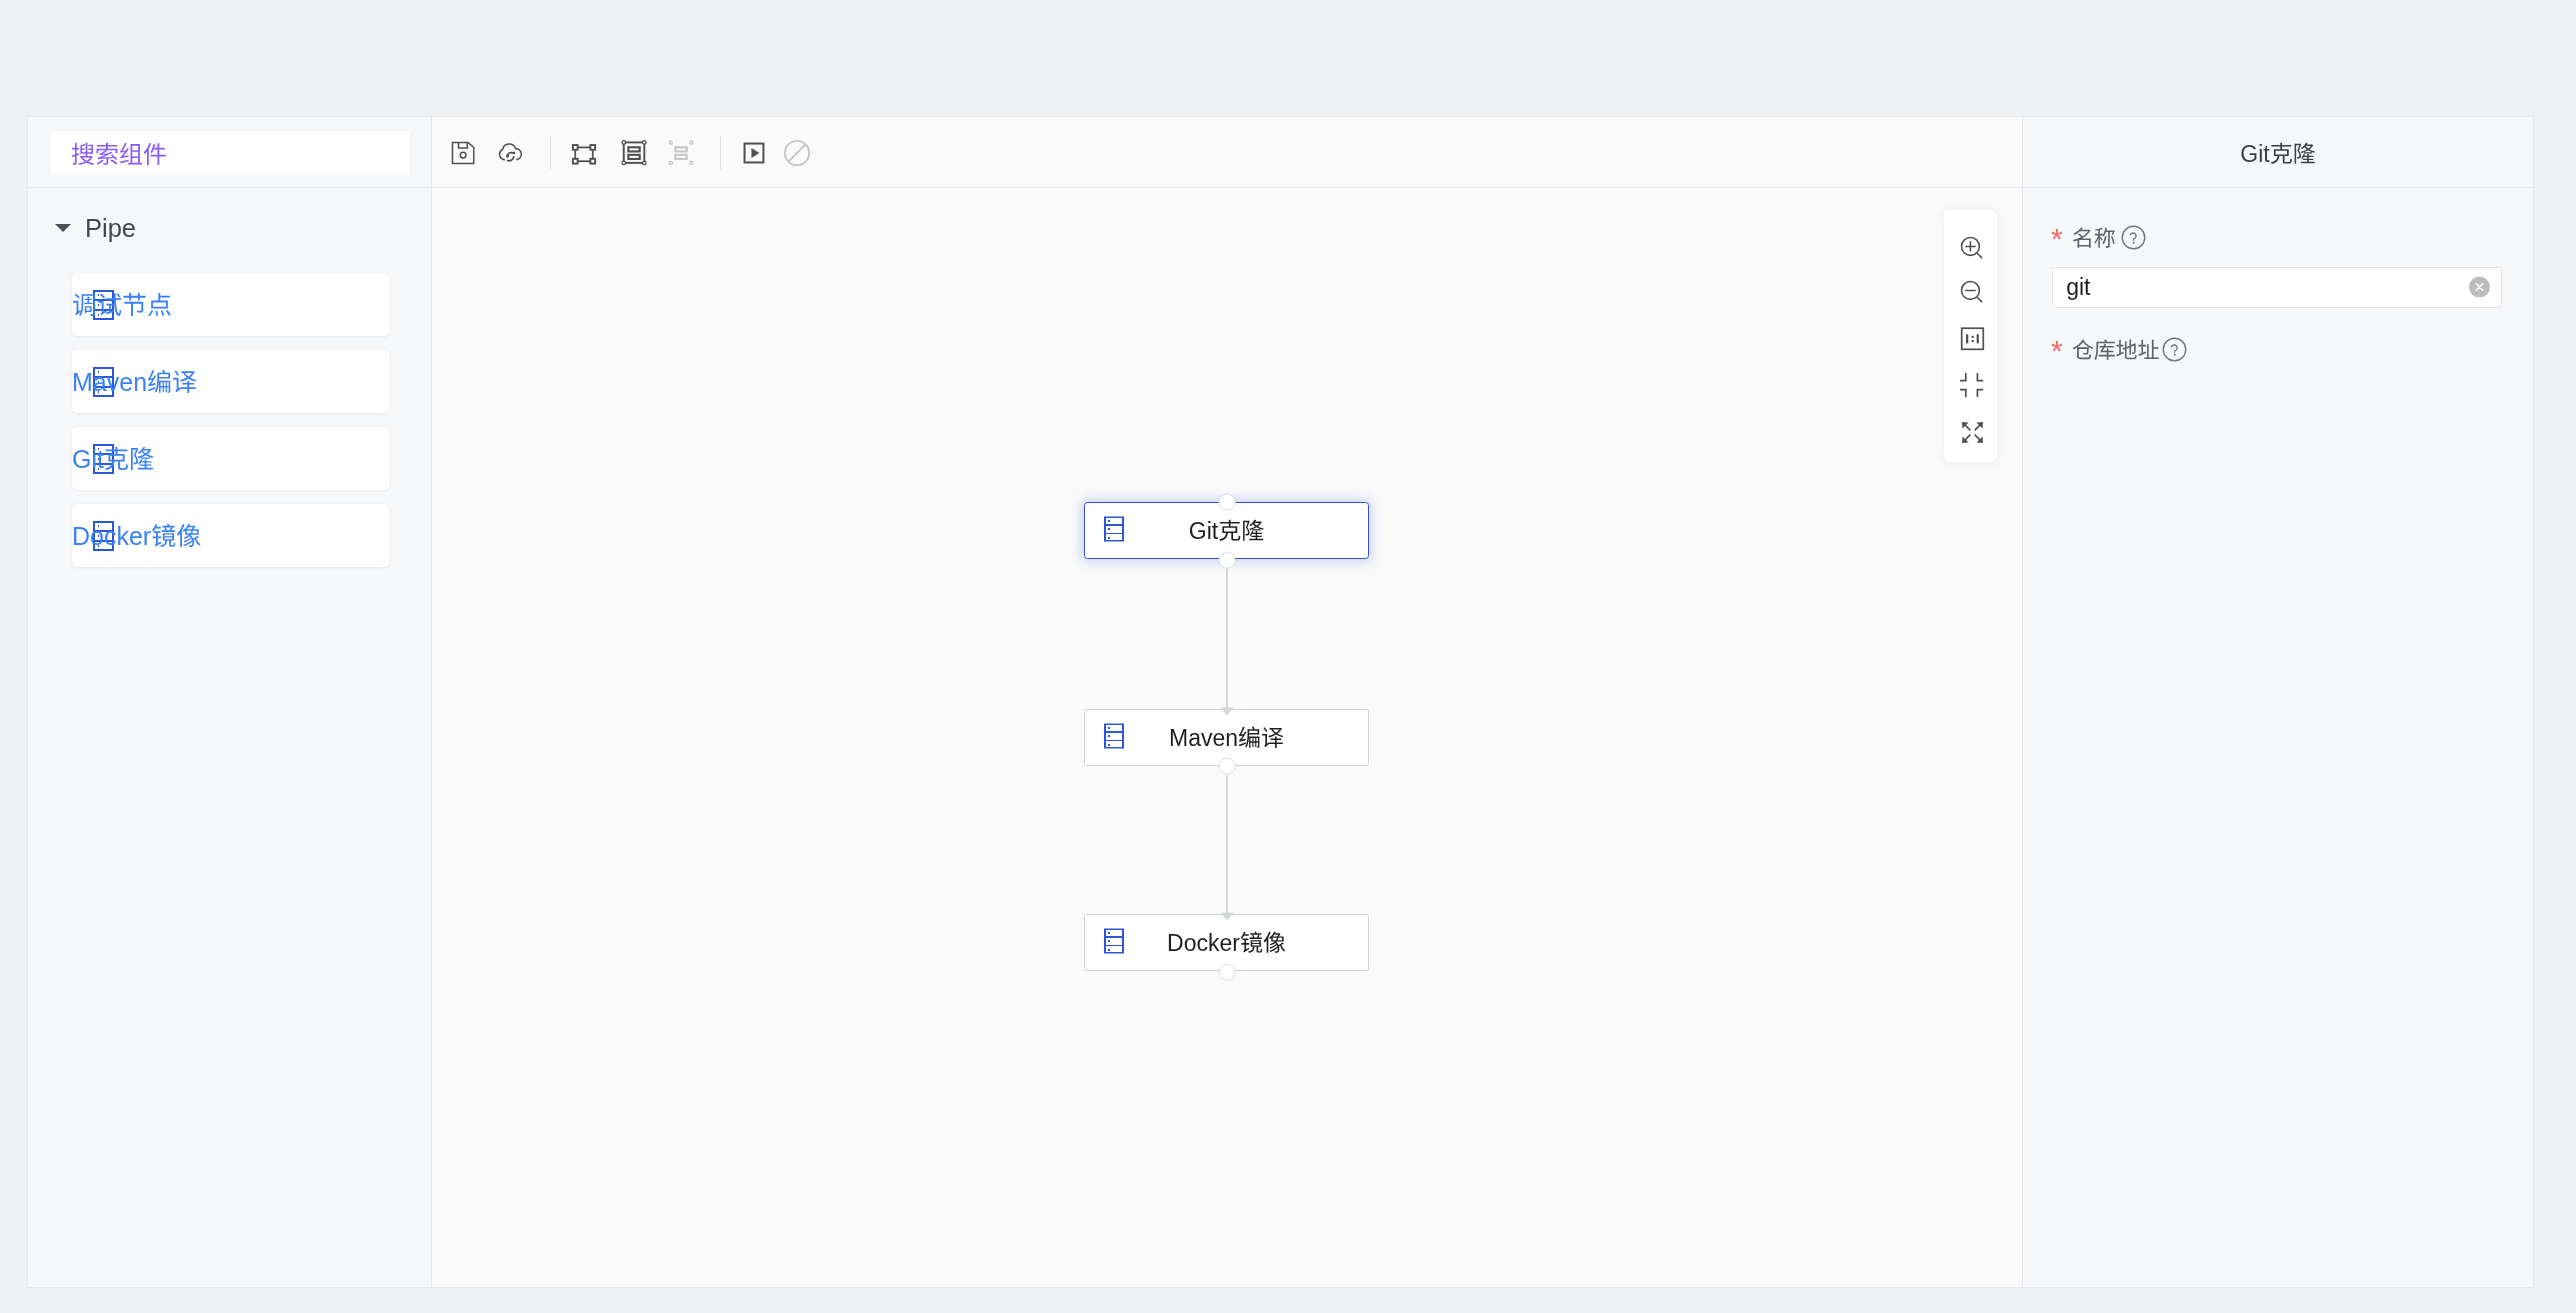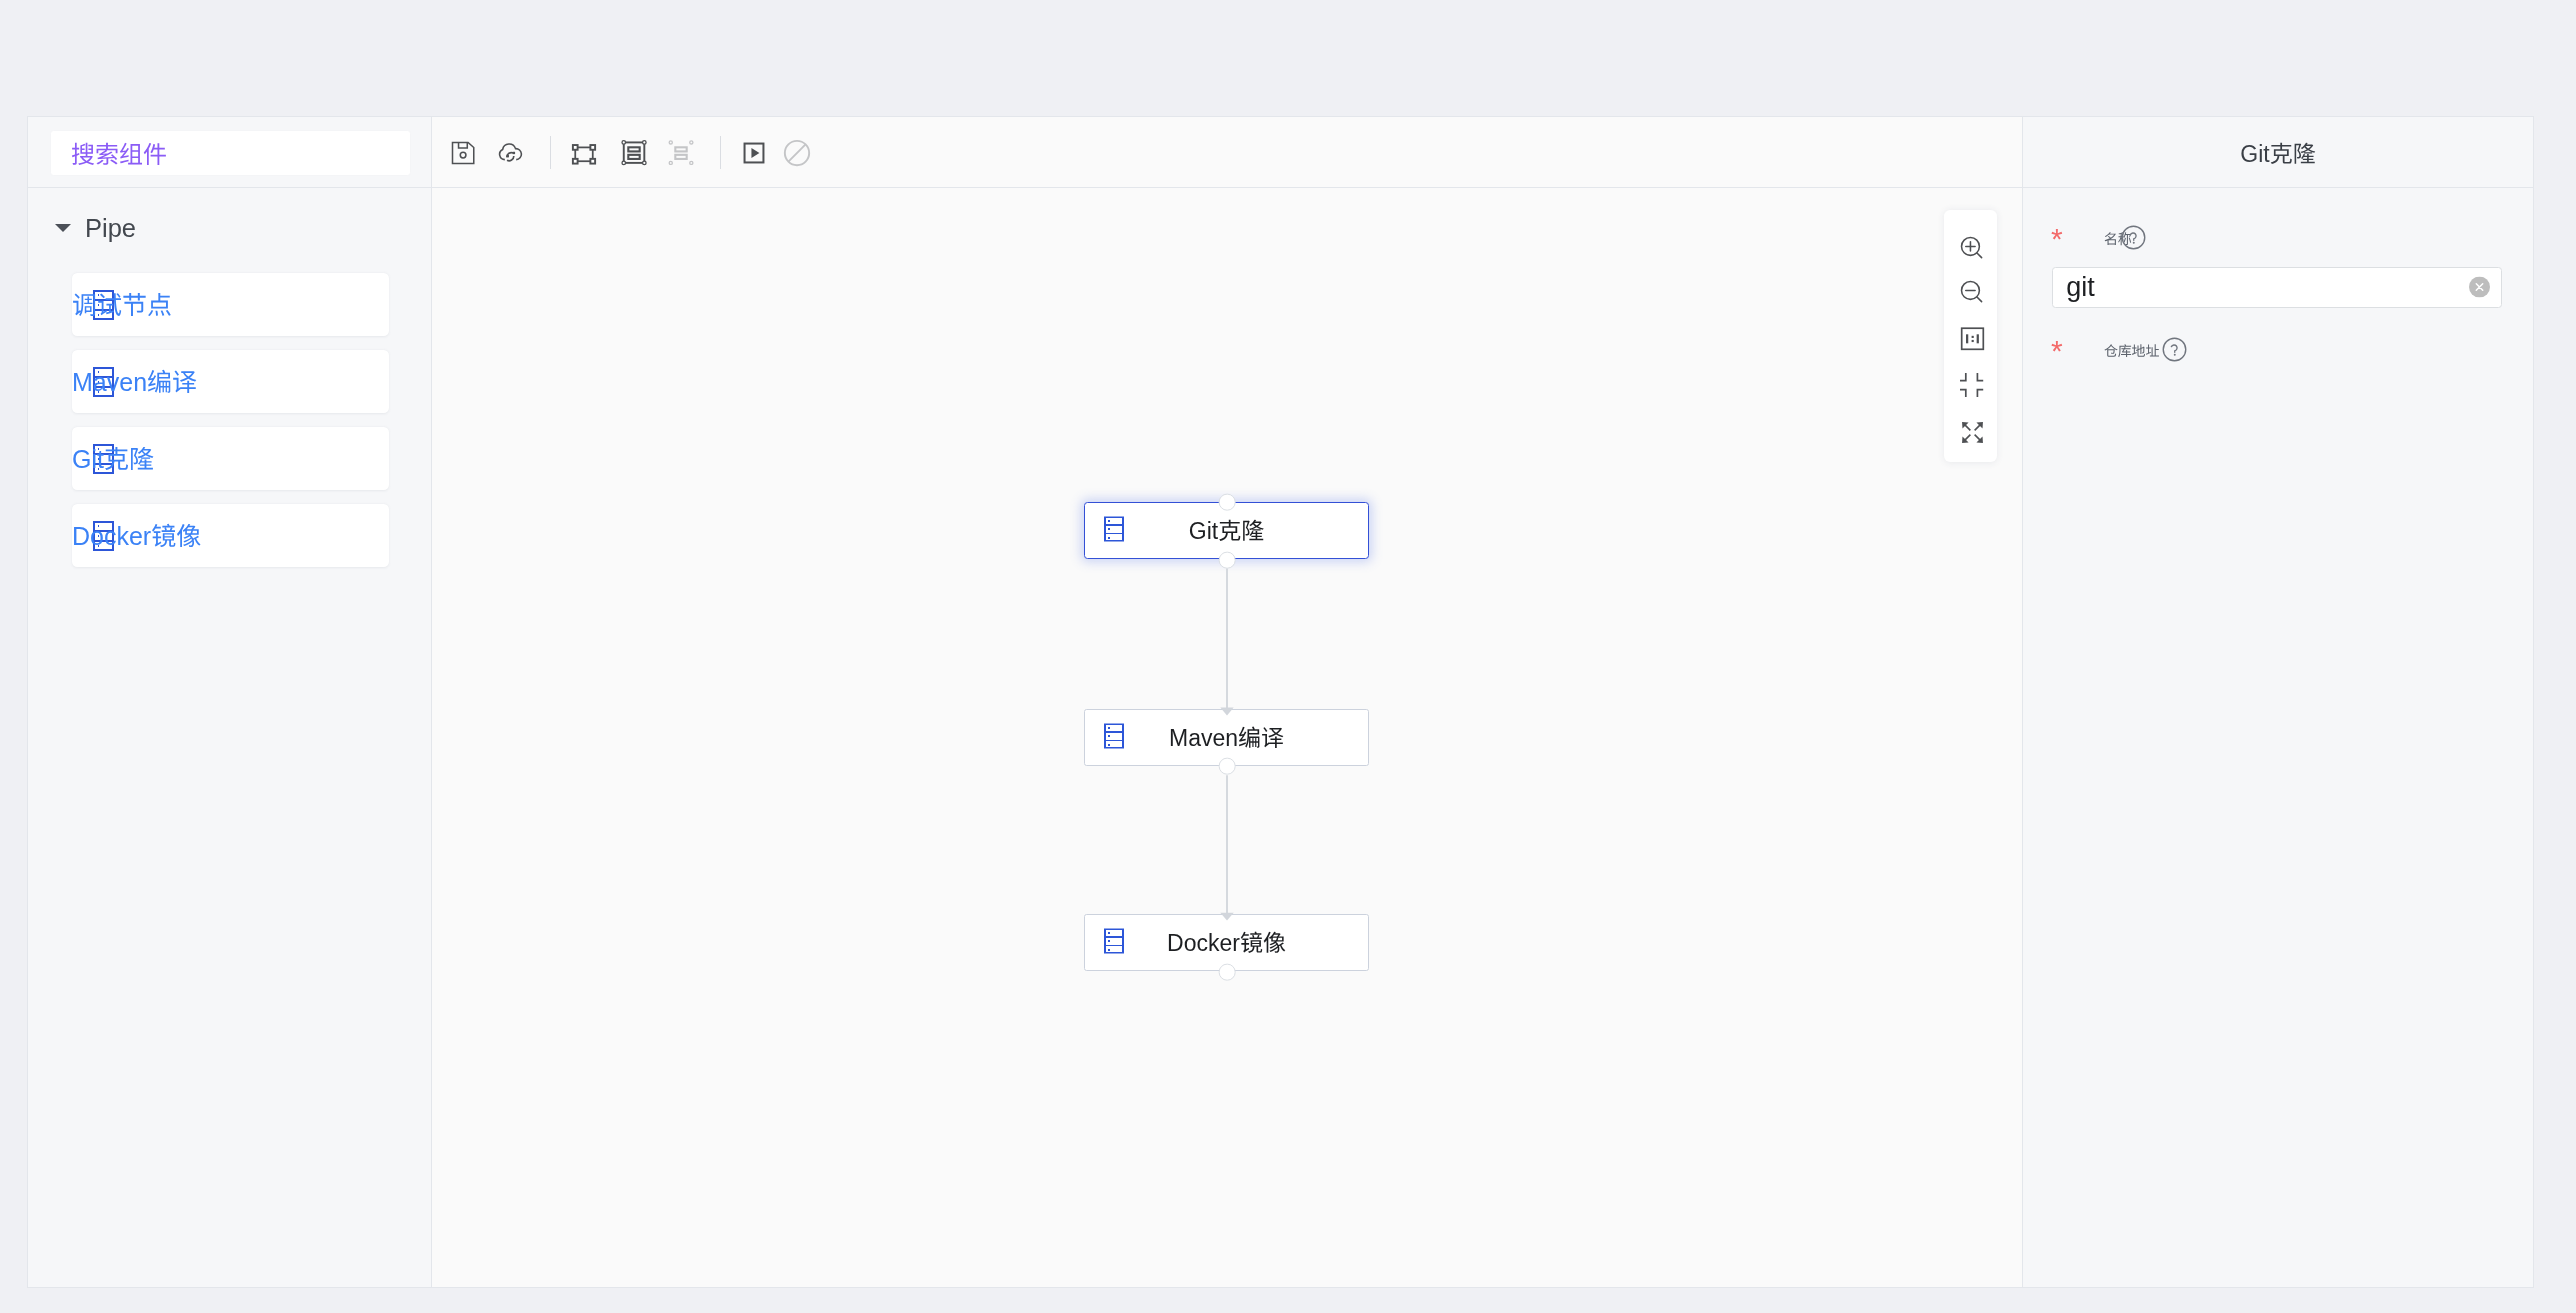--- a/index.html
+++ b/index.html
@@ -79,25 +79,25 @@
   .zbtn svg { display:block; }
 
   
   .rp-title { position:absolute; left:0; right:0; top:50%; transform:translateY(-50%); text-align:center;
               font-size:23px; line-height:27px; color:#3a3f46; padding-top:3.5px; }
   .rp-body { position:absolute; left:0; top:71px; right:0; bottom:0; }
   .field { position:absolute; left:29px; width:450px; }
   .flabel { position:relative; height:28px; }
   .req { position:absolute; left:-0.9px; top:-0.9px; color:#f36a6a; font-size:30px; line-height:23px;
          font-family:"Liberation Sans", sans-serif; }
-  .flabel .txt { position:absolute; left:20px; top:-3.5px; font-size:14px; line-height:28px; color:#5d636d; letter-spacing:-0.2px;margin-left:32px; }
+  .flabel .txt { position:absolute; left:20px; top:-3.5px; font-size:22px; line-height:28px; color:#5d636d; letter-spacing:-0.2px; }
   .hlp { position:absolute; top:-2.6px; width:25px; height:25px; display:block; }
   .finput { position:relative; height:41px; margin-top:10.6px; background:#fff; border:0.9px solid #dcdfe2;
             border-radius:3.5px; }
-  .finput .val { position:absolute; left:13.2px; top:50%; transform:translateY(-50%); font-size:27px;
+  .finput .val { position:absolute; left:13.2px; top:50%; transform:translateY(-50%); font-size:23px;
                  line-height:31px; color:#1d1f22; white-space:nowrap; overflow:hidden; right:37px; }
   .clear { position:absolute; right:10.6px; top:50%; transform:translateY(-50%); width:21px; height:21px; display:block; }
 </style>
 </head>
 <body>
 
 <div class="app">
 
 
   <div class="main">

